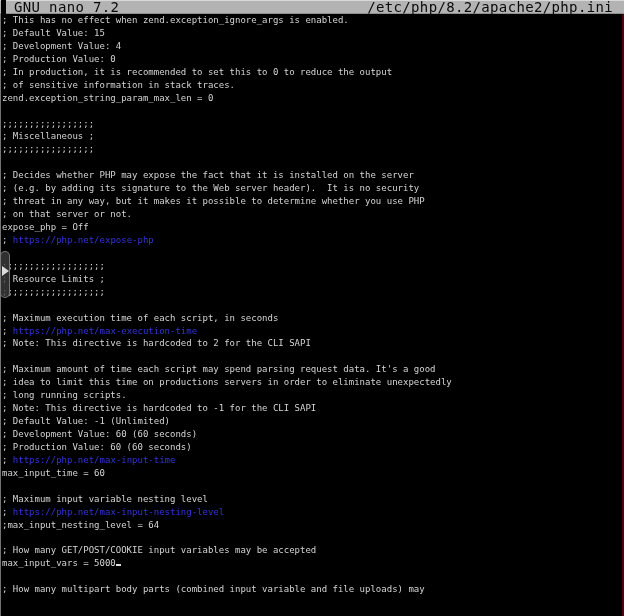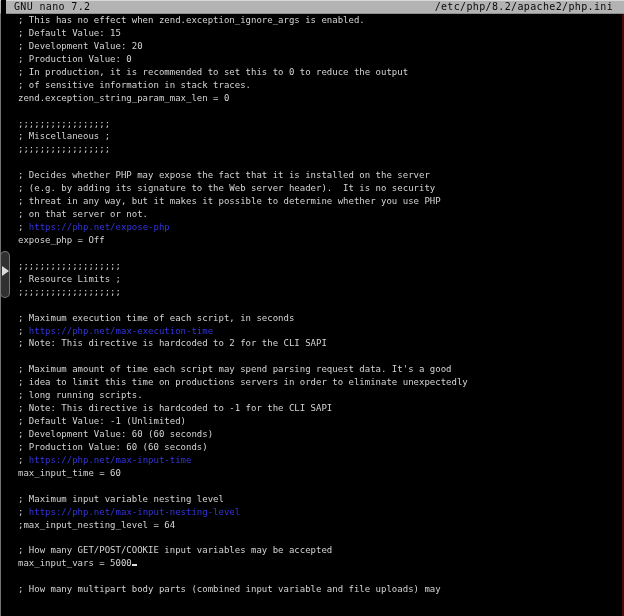--- a/index.html
+++ b/index.html
@@ -18,21 +18,21 @@
     background: var(--bg, #000);
   }
   
   .titlebar {
     position: absolute;
     top: 0; left: 0; right: 0;
     height: 14px;
     background: var(--titlebar-bg, #b3b3b3);
     box-shadow: inset 0 1px 0 #d8d8d8, inset 0 -1px 0 #8f8f8f;
     color: var(--titlebar-fg, #0a0a0a);
-    font-size: 10px;
+    font-size: 14px;
     line-height: 14px;
     letter-spacing: 0.35px;
     white-space: pre;
   }
   .titlebar::before {             
     content: "";
     position: absolute;
     left: 1px; top: 0;
     width: 5px; height: 14px;
     background: #000;
@@ -49,21 +49,21 @@
   .editor {
     position: absolute;
     top: 14px; left: 0; right: 0; bottom: 0;
     border-left: 1px solid rgba(210,210,210,0.55);
     color: var(--fg, #d4d4d4);
     font-size: 9px;
   }
   .line {
     height: 12.95px;
     line-height: 12.95px;
-    padding-left: 17px;
+    padding-left: 1px;
     white-space: pre;
     overflow: hidden;
   }
   .line .url { color: var(--link, #3434dd); }
   .cursor {
     display: inline-block;
     width: 5.4px;
     height: 2.5px;
     margin-bottom: 0;
     background: var(--cursor, #dcdcdc);
@@ -104,36 +104,36 @@
 <div class="terminal">
 
   <div class="titlebar">
     <span class="title-left">GNU nano 7.2</span>
     <span class="title-right">/etc/php/8.2/apache2/php.ini</span>
   </div>
 
   <div class="editor" id="editor">
       <div class="line">; This has no effect when zend.exception_ignore_args is enabled.</div>
       <div class="line">; Default Value: 15</div>
-      <div class="line">; Development Value: 20</div>
+      <div class="line">; Development Value: 4</div>
       <div class="line">; Production Value: 0</div>
       <div class="line">; In production, it is recommended to set this to 0 to reduce the output</div>
       <div class="line">; of sensitive information in stack traces.</div>
       <div class="line">zend.exception_string_param_max_len = 0</div>
       <div class="line"></div>
       <div class="line">;;;;;;;;;;;;;;;;;</div>
       <div class="line">; Miscellaneous ;</div>
       <div class="line">;;;;;;;;;;;;;;;;;</div>
       <div class="line"></div>
       <div class="line">; Decides whether PHP may expose the fact that it is installed on the server</div>
       <div class="line">; (e.g. by adding its signature to the Web server header).  It is no security</div>
       <div class="line">; threat in any way, but it makes it possible to determine whether you use PHP</div>
       <div class="line">; on that server or not.</div>
+      <div class="line">expose_php = Off</div>
       <div class="line"><span>; </span><span class="url">https://php.net/expose-php</span></div>
-      <div class="line">expose_php = Off</div>
       <div class="line"></div>
       <div class="line">;;;;;;;;;;;;;;;;;;;</div>
       <div class="line">; Resource Limits ;</div>
       <div class="line">;;;;;;;;;;;;;;;;;;;</div>
       <div class="line"></div>
       <div class="line">; Maximum execution time of each script, in seconds</div>
       <div class="line"><span>; </span><span class="url">https://php.net/max-execution-time</span></div>
       <div class="line">; Note: This directive is hardcoded to 2 for the CLI SAPI</div>
       <div class="line"></div>
       <div class="line">; Maximum amount of time each script may spend parsing request data. It's a good</div>

